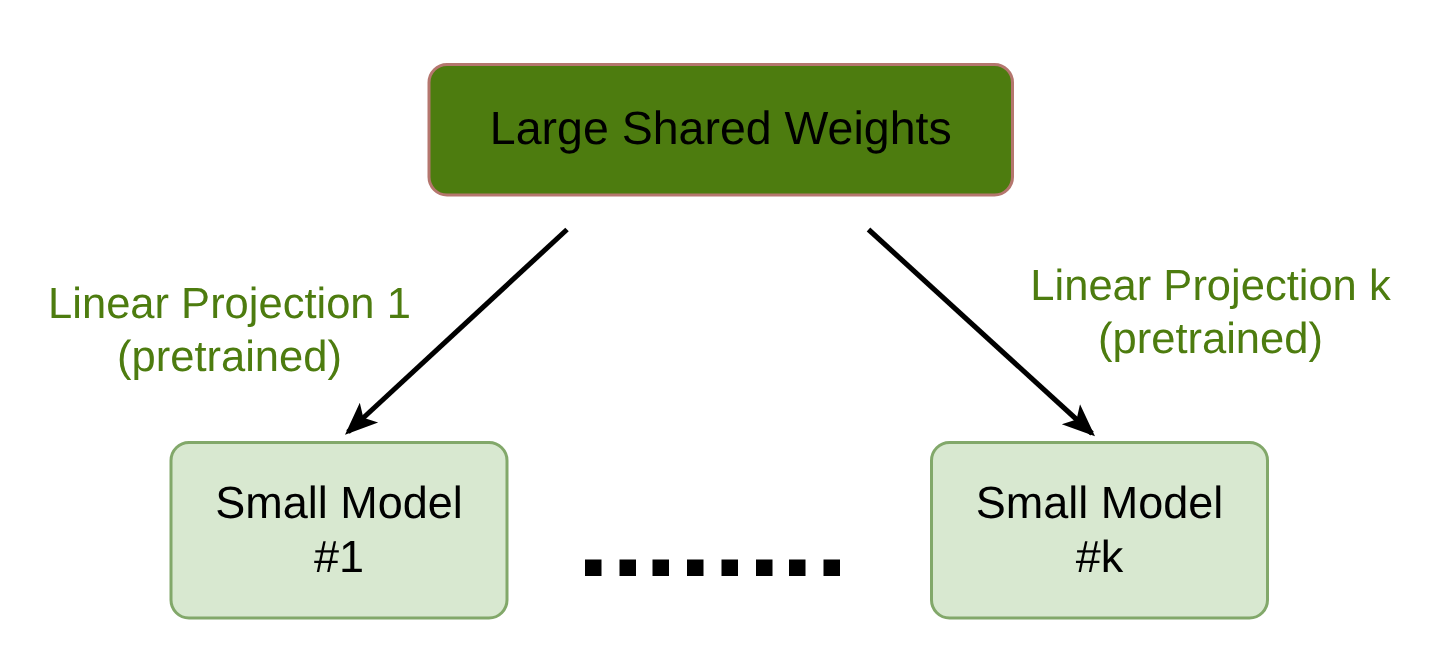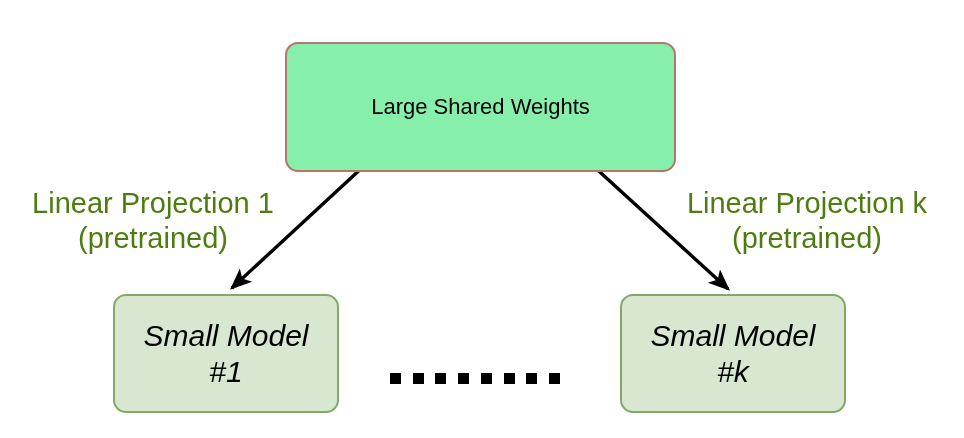--- a/index.html
+++ b/index.html
@@ -34,55 +34,54 @@
     justify-content: center;
     text-align: center;
     color: #000000;
     line-height: 1.18;
     white-space: pre-line;
   }
   .node-shared {
     left: 285px;
     top: 42px;
     width: 391px;
-    height: 130px;
-    background: #86efac;
+    height: 89px;
+    background: #4d7c0f;
     border: 2.5px solid #b5766e;
     border-radius: 13px;
-    font-size: 22px;
+    font-size: 31px;
   }
   .node-small {
     top: 294px;
     width: 226px;
     height: 119px;
     background: #d8e8d0;
     border: 2.5px solid #82a86a;
     border-radius: 13px;
     font-size: 30px;
-    font-style: italic;
   }
   .node-small-1 { left: 113px; }
   .node-small-k { left: 620px; }
 
   .edge-label {
     position: absolute;
     color: #4d7c0f;
     font-size: 29px;
     line-height: 1.2;
     white-space: pre-line;
   }
   .edge-label-left {
     left: 8px;
     top: 186px;
     width: 290px;
     text-align: center;
   }
   .edge-label-right {
     left: 662px;
-    top: 186px;
+    top: 174px;
     width: 290px;
     text-align: center;
   }
 
   .ellipsis {
     position: absolute;
     left: 390px;
     top: 370px;
     width: 170px;
     height: 16px;

